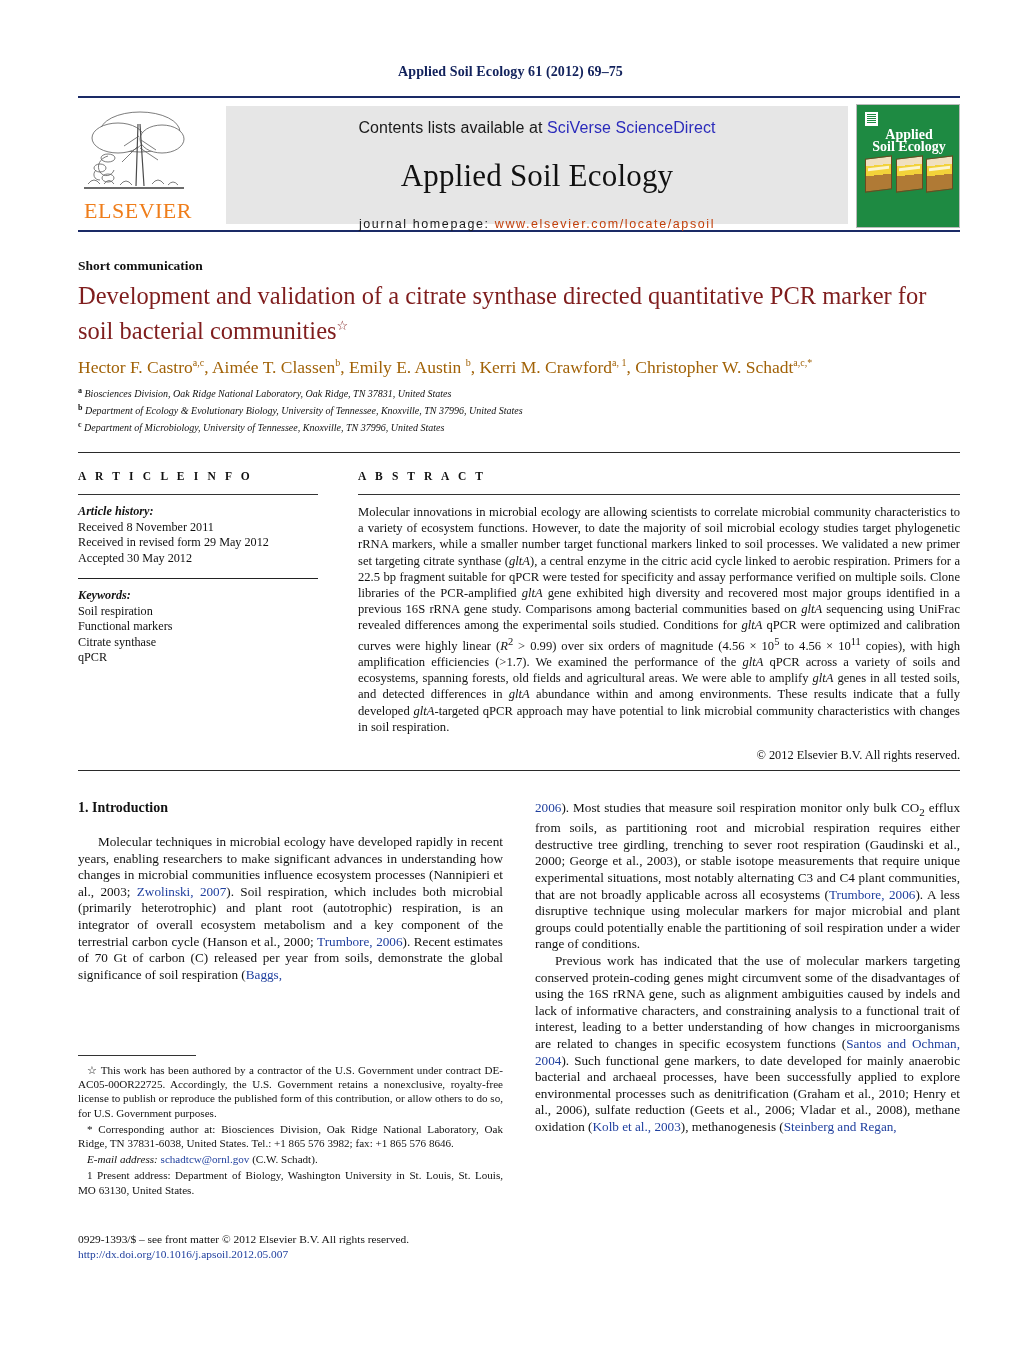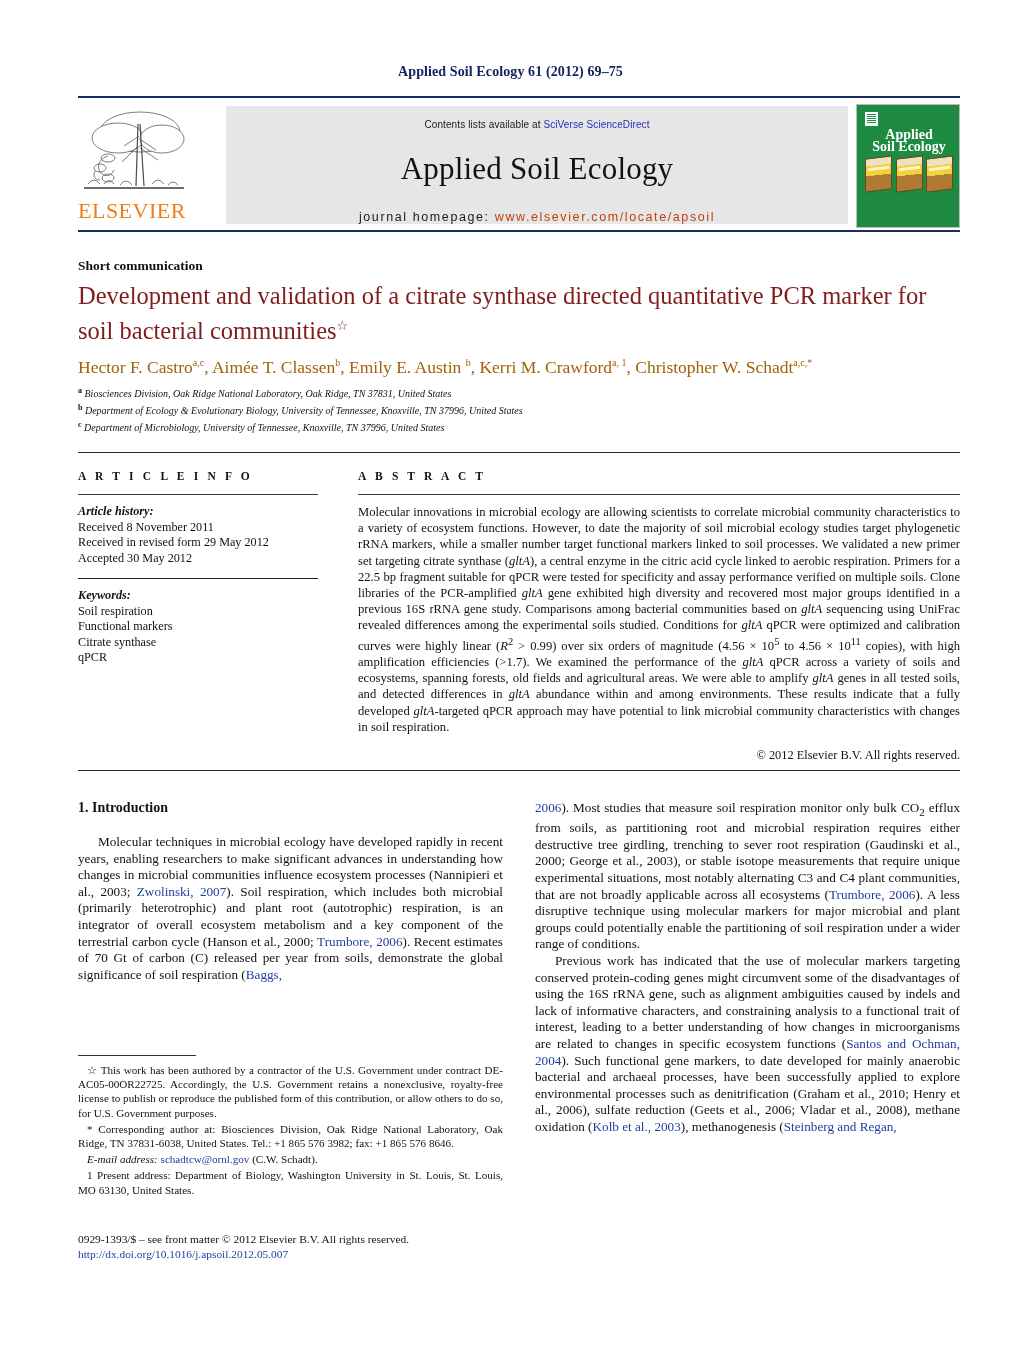--- a/index.html
+++ b/index.html
@@ -59,37 +59,37 @@
   .tree-box {
     width: 112px;
     height: 92px;
     position: relative;
     overflow: hidden;
   }
   .elsevier-word {
     position: absolute;
     left: 0; top: 92px;
     width: 114px;
-    text-align: left;
+    text-align: right;
     font-family: "Liberation Serif", serif;
     font-size: 22px;
     color: #ef7d1a;
     letter-spacing: 0.5px;
   }
   .center-panel {
     position: absolute;
     left: 148px; top: 8px;
     width: 622px;
     height: 118px;
     background: #e6e6e6;
     text-align: center;
   }
   .contents-line {
     font-family: "Liberation Sans", sans-serif;
-    font-size: 10px;
+    font-size: 16px;
     color: #1a1a1a;
     padding-top: 13px;
     letter-spacing: 0.1px;
   }
   .contents-line .sd-link {
     color: #2b2bbb;
   }
   .journal-title {
     font-family: "Liberation Serif", serif;
     font-size: 31px;

